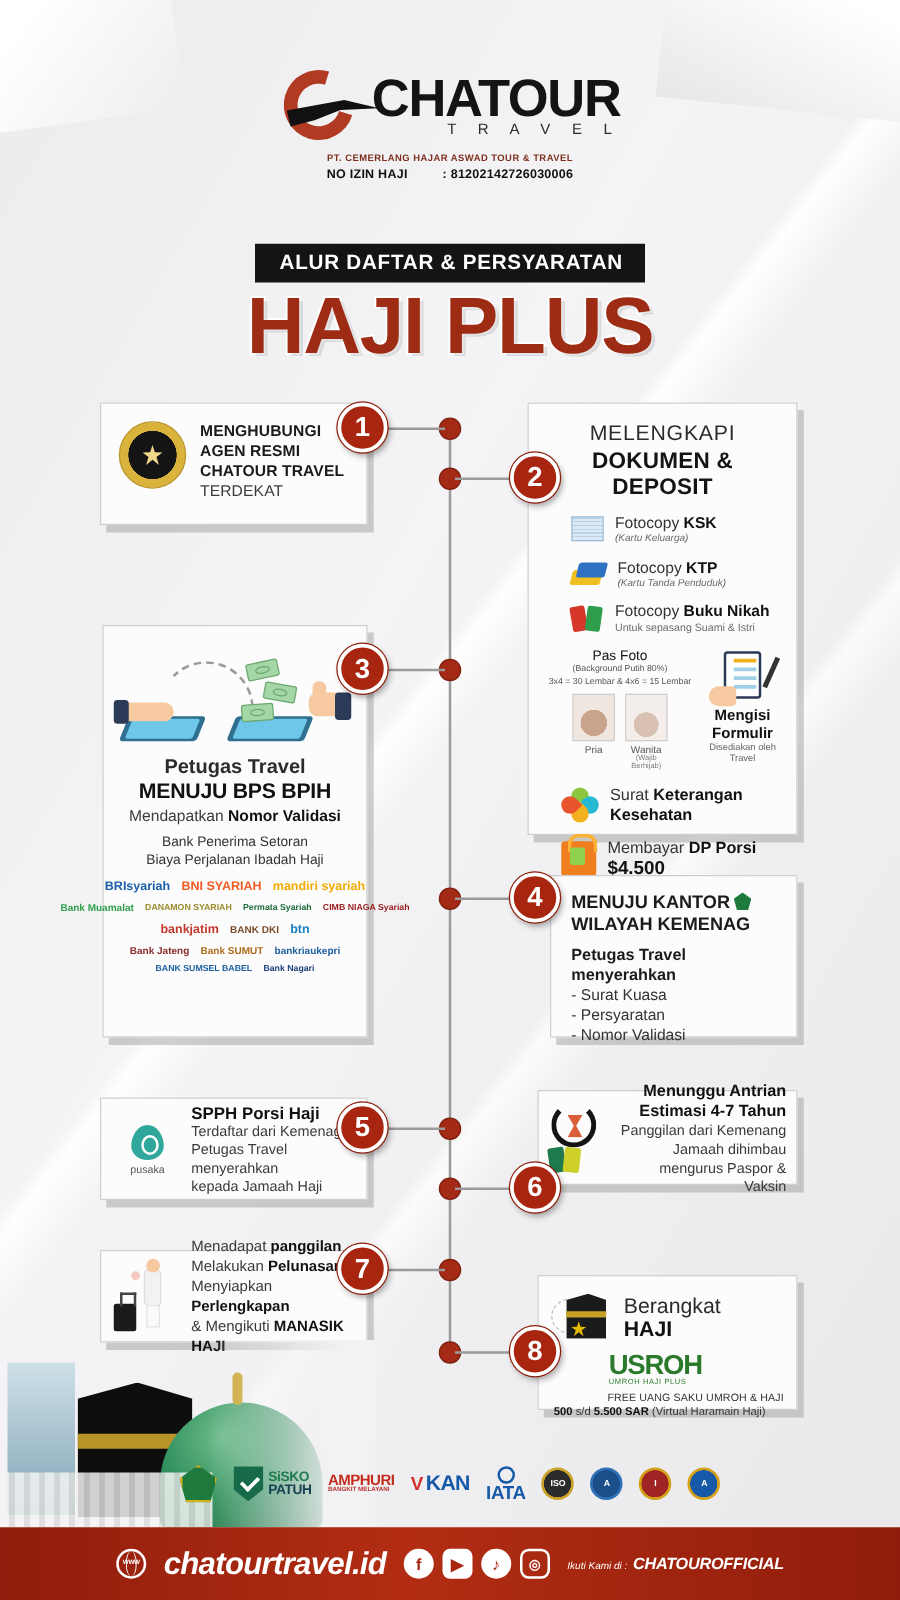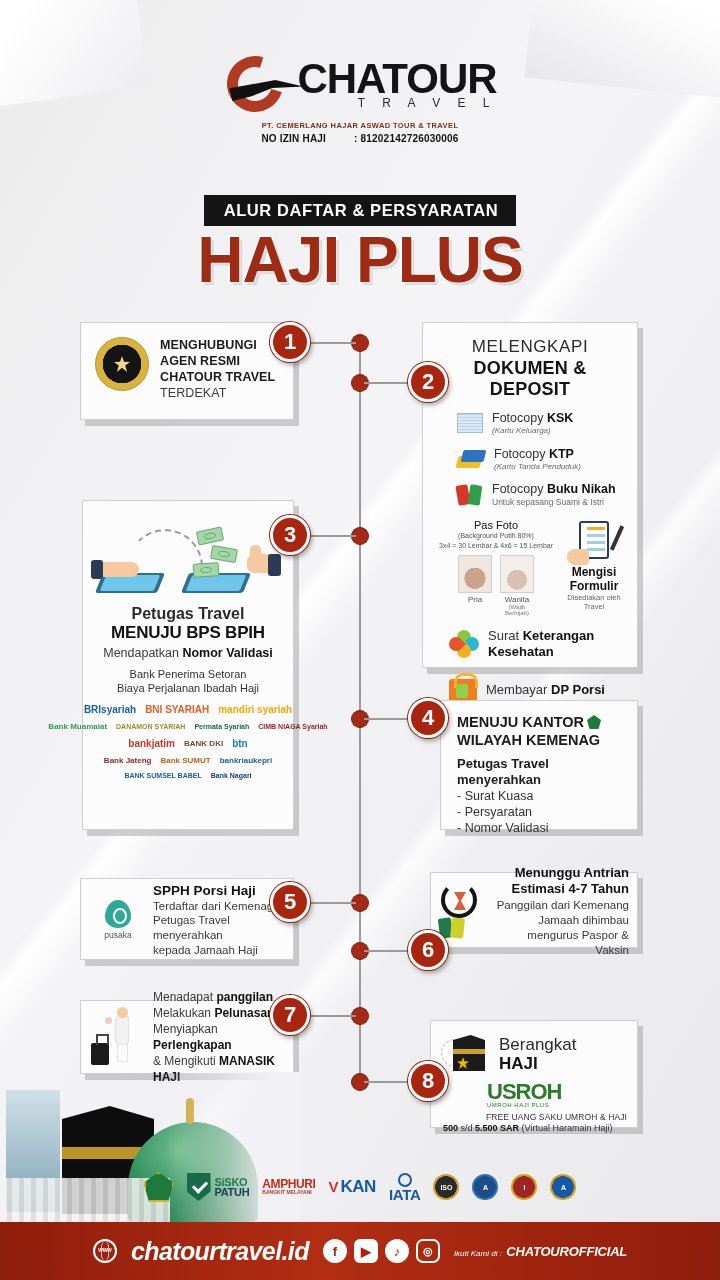--- a/index.html
+++ b/index.html
@@ -126,21 +126,21 @@
   .ico-health .p1{left:8px;top:0;background:#8dc63f;transform:rotate(-45deg);}
   .ico-health .p2{left:16px;top:7px;background:#27b9d4;transform:rotate(45deg);}
   .ico-health .p3{left:8px;top:14px;background:#f2b01e;transform:rotate(135deg);}
   .ico-health .p4{left:0;top:7px;background:#e8552d;transform:rotate(-135deg);}
   .sk-txt { font-size:13px; color:#333; line-height:1.25;}
   .sk-txt b{color:#111;}
   .dp-row { display:flex; align-items:center; gap:9px; margin-top:10px; padding-left:14px;}
   .ico-dp { width:28px; height:28px; background:#f07d1e; border-radius:3px; position:relative;}
   .ico-dp:before{content:"";position:absolute;left:5px;top:-6px;width:18px;height:12px;border:3px solid #f9b233;border-bottom:none;border-radius:9px 9px 0 0;}
   .ico-dp:after{content:"";position:absolute;left:7px;top:5px;width:12px;height:14px;background:#8fd14f;border-radius:2px;}
-  .dp-txt{font-size:13px;color:#333;margin-top:12px;}
+  .dp-txt{font-size:13px;color:#333;}
   .dp-txt b{color:#111;}
   .dp-amt{font-size:15px;font-weight:bold;color:#111;margin-top:1px;}
 
   
   #card3 { left:82px; top:500px; width:212px; height:330px; padding:10px 10px 8px 10px;}
   .pay-illus { height:92px; position:relative; }
   .phone { position:absolute; width:62px; height:20px; background:#2f6f8f; border-radius:3px; }
   .phone:after{content:"";position:absolute;inset:2px 4px;background:#6ec6e8;border-radius:2px;}
   .phone.l{left:6px;bottom:10px; transform:skewX(-22deg);}
   .phone.r{left:92px;bottom:10px; transform:skewX(-22deg);}

